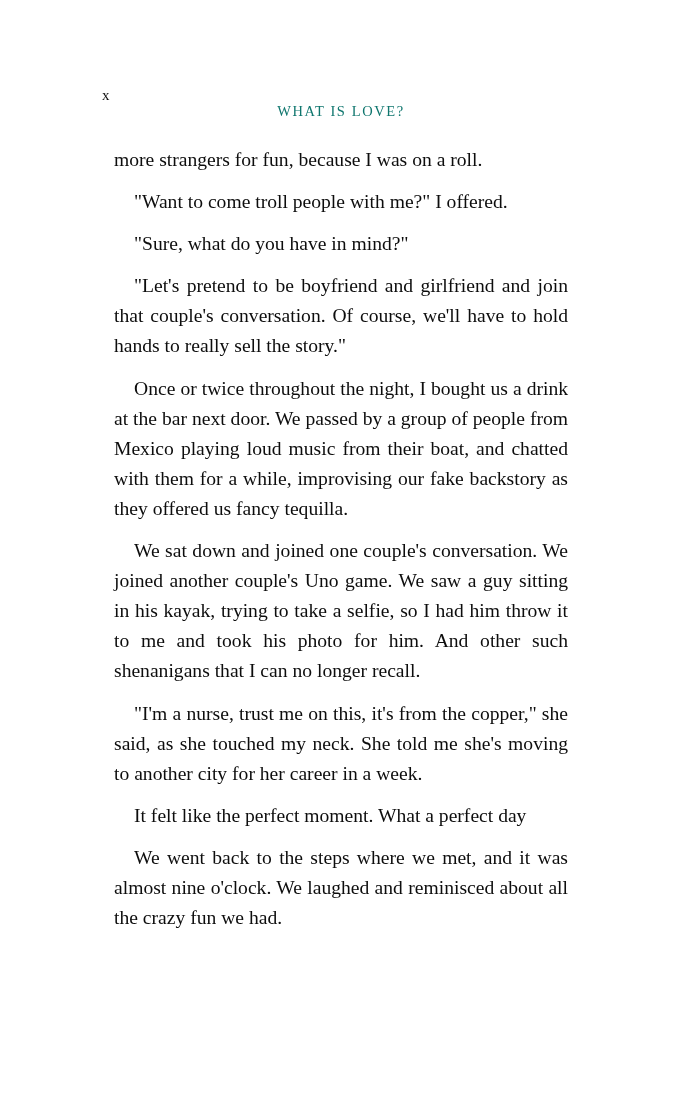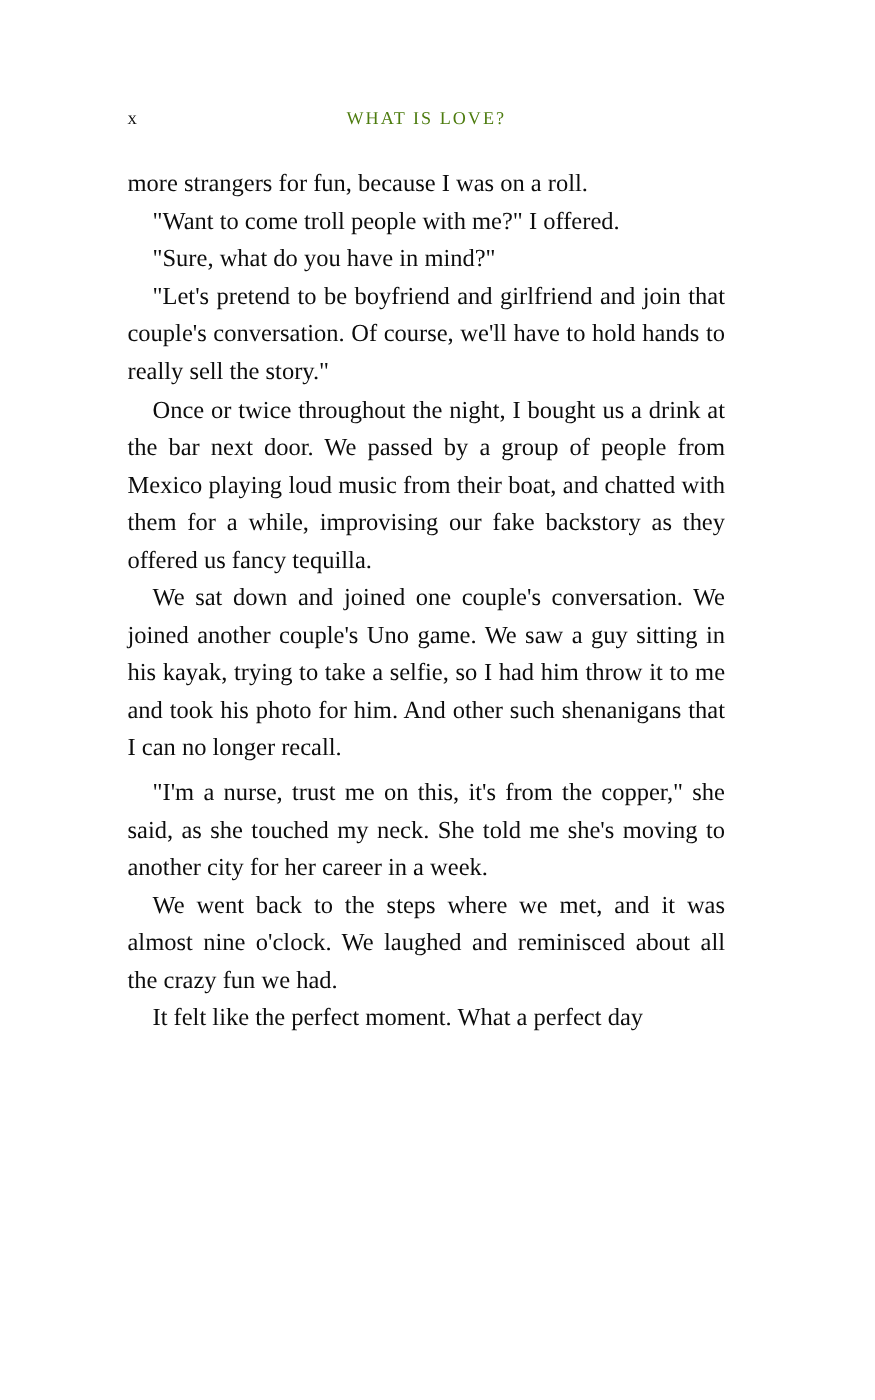--- a/index.html
+++ b/index.html
@@ -37,47 +37,47 @@
     font-size: 15px;
     line-height: 22px;
     letter-spacing: 0.5px;
     color: #111111;
   }
 
   .head-title {
     position: absolute;
     left: 0;
     right: 0;
-    top: 0;
+    top: 16px;
     text-align: center;
     font-size: 14.5px;
     line-height: 22px;
     letter-spacing: 1.6px;
     text-transform: uppercase;
-    color: #4d7c0f;
+    color: #0f766e;
     white-space: nowrap;
   }
 
   
   .textblock {
     position: absolute;
     left: 102px;
     top: 133px;
     width: 478px;
     font-size: 19.6px;
     line-height: 30.1px;
     text-align: justify;
     text-justify: inter-word;
     color: #0d0d0d;
     hyphens: none;
     -webkit-hyphens: none;
   }
 
   .textblock p {
-    margin: 0;
+    margin: 12px;
     text-indent: 20px;
     text-align: justify;
   }
 
   
   .textblock p.cont {
     text-indent: 0;
     text-align: left;
   }
 
@@ -109,17 +109,17 @@
   </div>
 
   <div class="textblock">
     <p class="cont nostretch">more strangers for fun, because I was on a roll.</p>
     <p class="nostretch">"Want to come troll people with me?" I offered.</p>
     <p class="nostretch">"Sure, what do you have in mind?"</p>
     <p class="nostretch">"Let's pretend to be boyfriend and girlfriend and join that couple's conversation. Of course, we'll have to hold hands to really sell the story."</p>
     <p class="nostretch">Once or twice throughout the night, I bought us a drink at the bar next door. We passed by a group of people from Mexico playing loud music from their boat, and chatted with them for a while, improvising our fake backstory as they offered us fancy tequilla.</p>
     <p class="nostretch">We sat down and joined one couple's conversation. We joined another couple's Uno game. We saw a guy sitting in his kayak, trying to take a selfie, so I had him throw it to me and took his photo for him. And other such shenanigans that I can no longer recall.</p>
     <p class="nostretch gap-before">"I'm a nurse, trust me on this, it's from the copper," she said, as she touched my neck. She told me she's moving to another city for her career in a week.</p>
+    <p class="nostretch">It felt like the perfect moment. What a perfect day</p>
     <p class="nostretch">We went back to the steps where we met, and it was almost nine o'clock. We laughed and reminisced about all the crazy fun we had.</p>
-    <p class="nostretch">It felt like the perfect moment. What a perfect day</p>
   </div>
 
 </div>
 
 </body></html>

